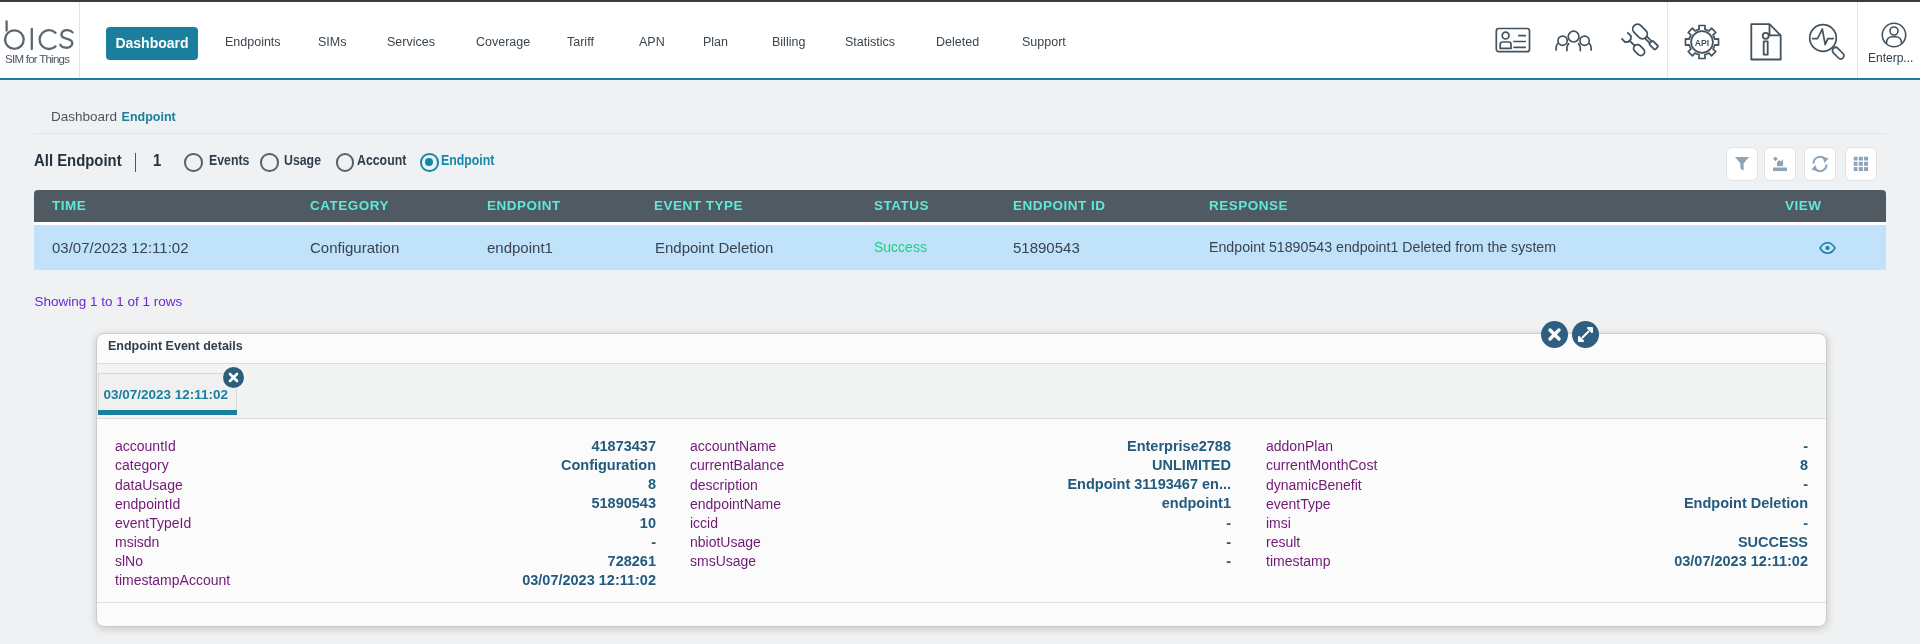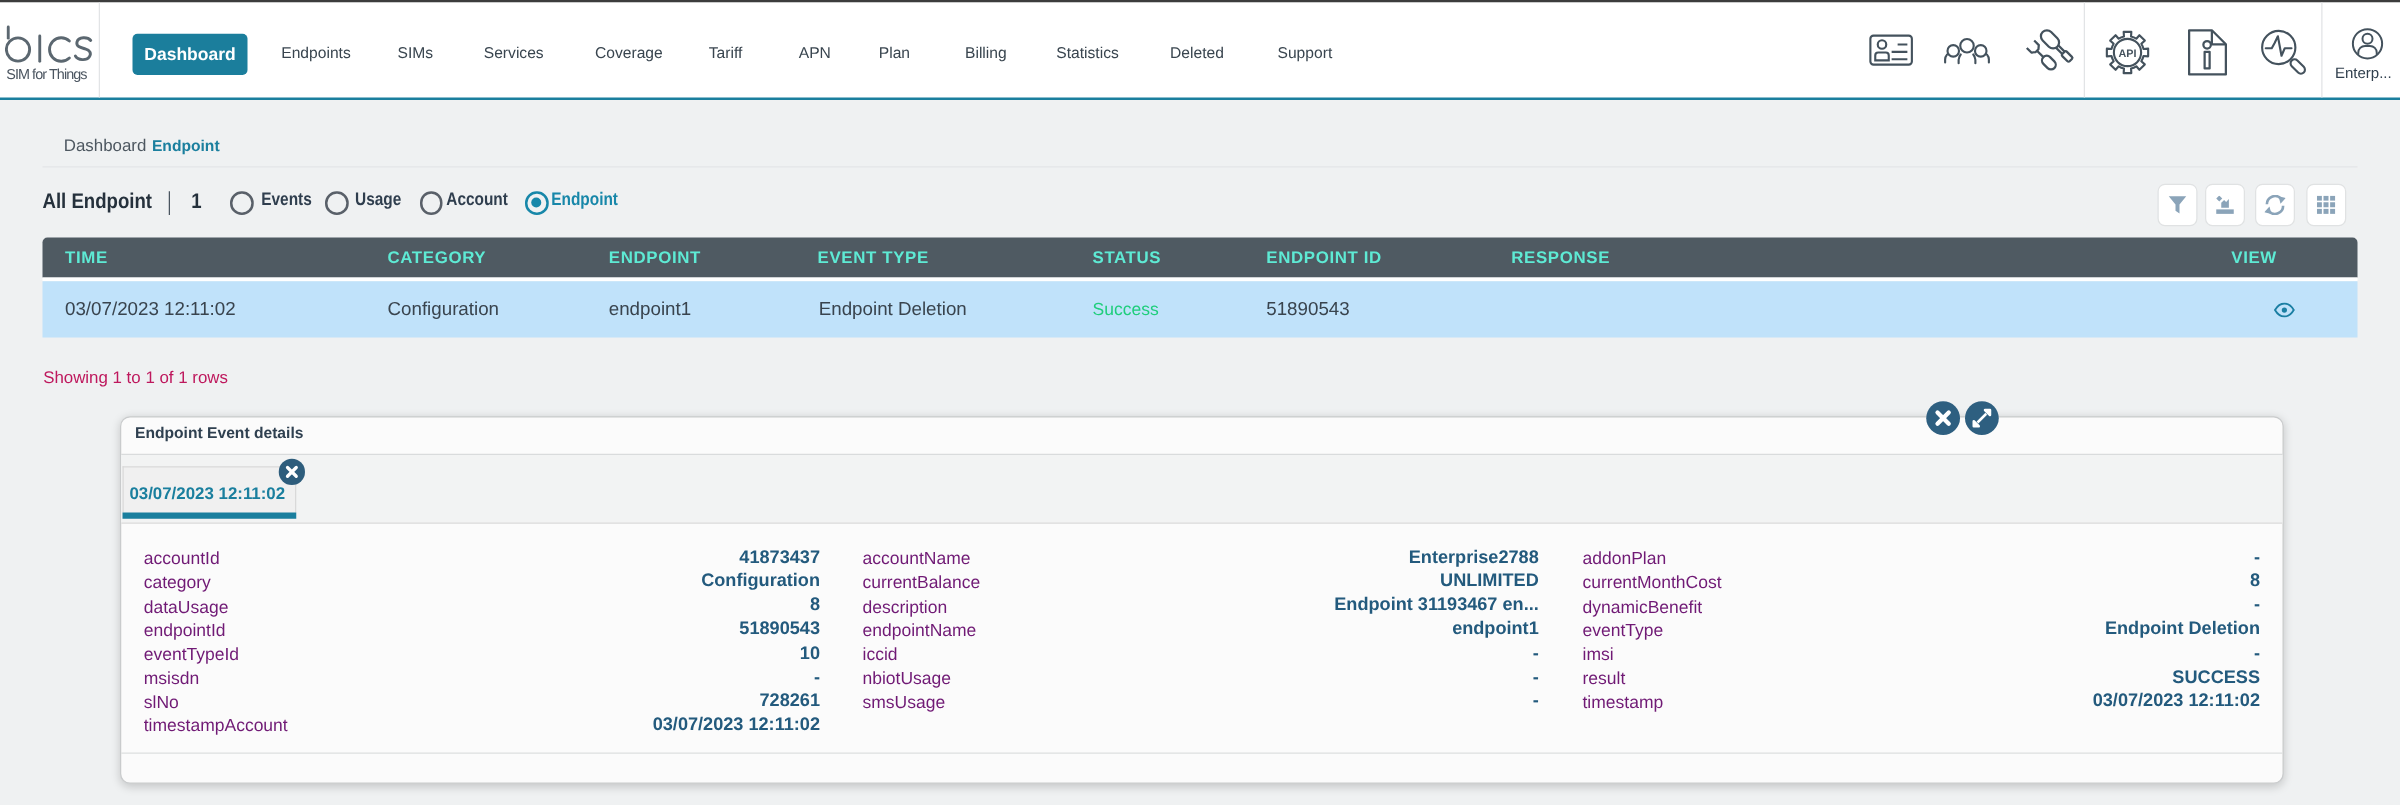--- a/index.html
+++ b/index.html
@@ -29,21 +29,21 @@
 .rlabel { position:absolute; display:inline-block; top:152px; font-size:14.5px; font-weight:bold; color:#2f3e4e; transform:scaleX(0.85); transform-origin:left top; }
 .rlabel.sel { color:#1787a9; }
 .tbtn { position:absolute; top:147px; width:32px; height:34px; background:#fff; border:1px solid #e0e2e3; border-radius:6px; }
 .tbtn svg { position:absolute; left:50%; top:50%; transform:translate(-50%,-50%); }
 
 
 #thead { left:34px; top:190px; width:1852px; height:32px; background:#4f5a62; border-radius:4px 4px 0 0; }
 #thead span { position:absolute; top:8px; color:#5eead4; font-weight:bold; font-size:13.5px; letter-spacing:0.5px; }
 #trow { left:34px; top:225px; width:1852px; height:45px; background:#c0e2fa; }
 #trow span { position:absolute; top:13.7px; font-size:15px; color:#39444e; }
-#showing { left:34.5px; top:293.5px; font-size:13.5px; color:#be185d; }
+#showing { left:34.5px; top:293.5px; font-size:13.5px; color:#6d28d9; }
 
 
 #modal { left:96px; top:333px; width:1731px; height:294px; background:#fbfbfb; border:1px solid #c9cbcc; border-radius:8px; box-shadow:0 2px 8px rgba(0,0,0,0.18); }
 #mtitle { left:11px; top:5px; font-size:12.5px; font-weight:bold; color:#2f4050; }
 #mtbar { left:0; top:29px; width:1729px; height:1px; background:#d9dbdc; }
 #tabstrip { left:0; top:30px; width:1729px; height:55px; background:#f2f3f3; border-bottom:1px solid #dcdcdc; }
 #tab { position:absolute; left:1px; top:9px; width:139px; height:37px; background:#f0f0f0; border:1px solid #d9d9d9; border-bottom:none; }
 #tab .txt { position:absolute; left:4.5px; top:13px; font-size:13.5px; font-weight:bold; color:#1a7f9e; white-space:nowrap; }
 #tabunder { position:absolute; left:1px; top:46px; width:139px; height:5px; background:#1a7f9e; }
 .badge { position:absolute; width:21px; height:21px; border-radius:50%; background:#2e5d7c; color:#fff; text-align:center; }
@@ -229,20 +229,21 @@
   <span style="left:1751px">VIEW</span>
 </div>
 <div class="abs" style="left:34px; top:222px; width:1852px; height:3px; background:#ffffff;"></div>
 <div id="trow" class="abs">
   <span style="left:18px">03/07/2023 12:11:02</span>
   <span style="left:276px">Configuration</span>
   <span style="left:453px">endpoint1</span>
   <span style="left:621px">Endpoint Deletion</span>
   <span style="left:840px; color:#1fce7c; font-size:14px">Success</span>
   <span style="left:979px">51890543</span>
+  <span style="left:1175px; font-size:14.2px">Endpoint 51890543 endpoint1 Deleted from the system</span>
   <svg style="position:absolute; left:1785px; top:17px;" width="17" height="12" viewBox="0 0 17 12">
     <path d="M1,6 C3.2,2.2 5.6,0.8 8.5,0.8 C11.4,0.8 13.8,2.2 16,6 C13.8,9.8 11.4,11.2 8.5,11.2 C5.6,11.2 3.2,9.8 1,6 Z" fill="none" stroke="#1b7fa3" stroke-width="1.5"></path>
     <circle cx="8.5" cy="6" r="2.1" fill="#1b7fa3"></circle>
   </svg>
 </div>
 <div id="showing" class="abs">Showing 1 to 1 of 1 rows</div>
 
 <div id="modal" class="abs">
   <div id="mtitle" class="abs">Endpoint Event details</div>
   <div id="mtbar" class="abs"></div>

